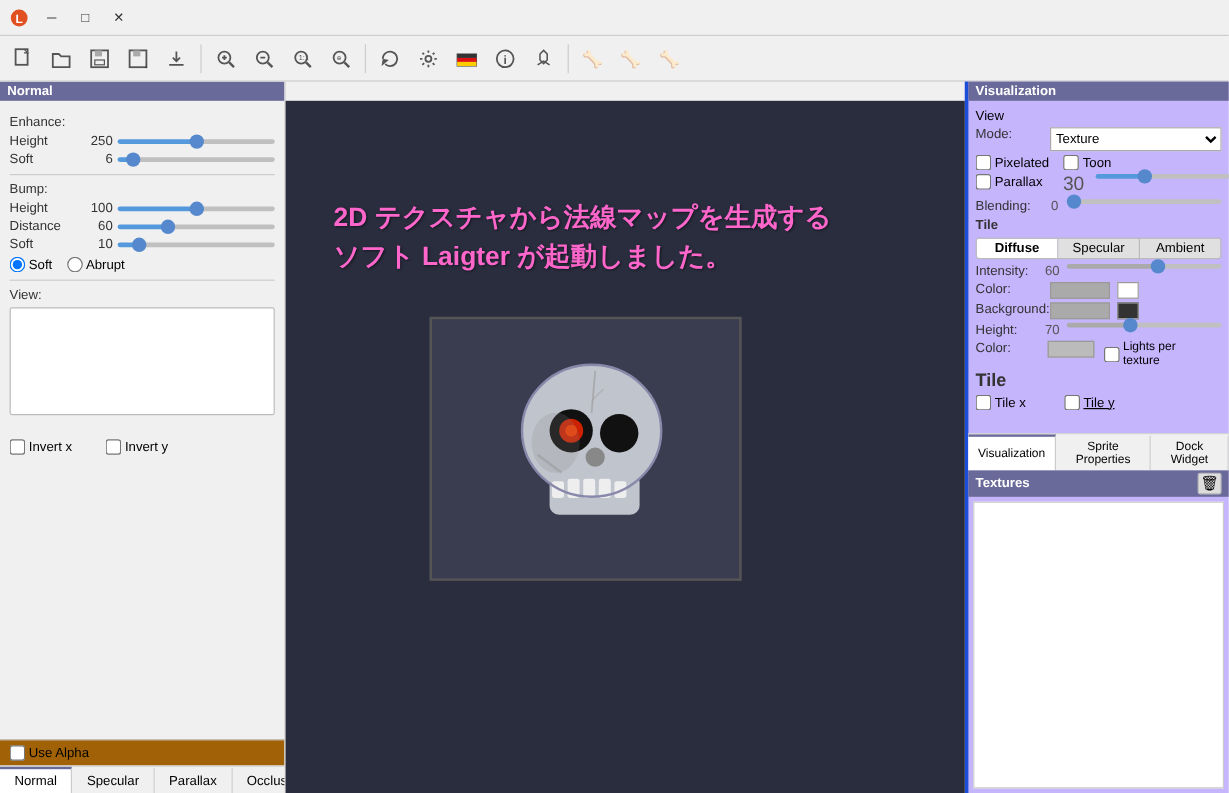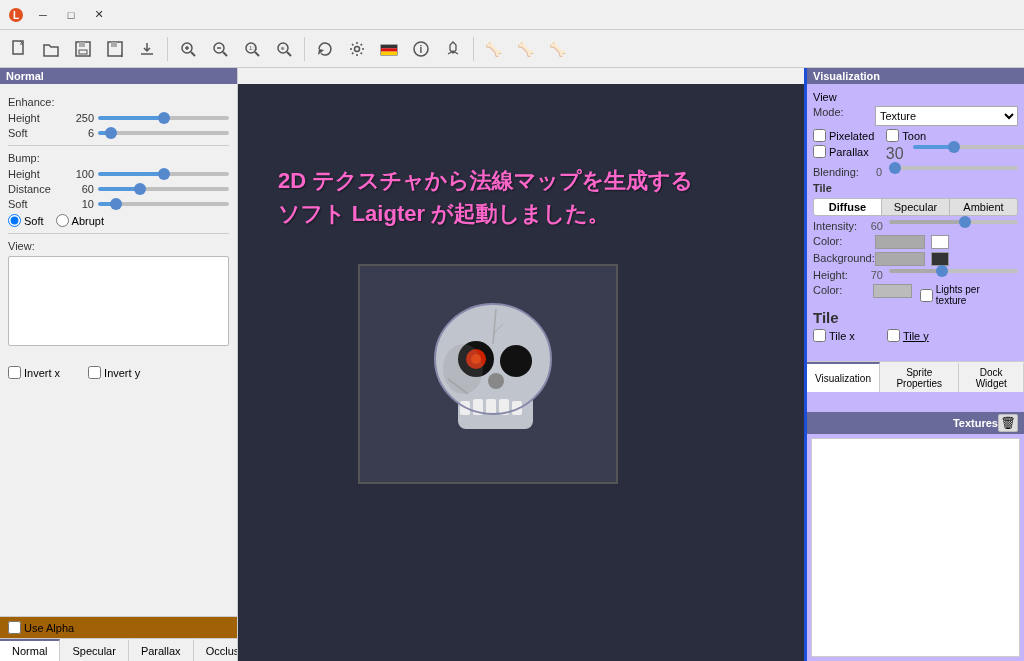--- a/index.html
+++ b/index.html
@@ -304,23 +304,22 @@
       display: flex;
       flex-direction: column;
     }
     .textures-header {
       background: #6a6a9a;
       color: white;
       padding: 2px 6px;
       font-size: 11px;
       font-weight: bold;
       display: flex;
-      justify-content: flex-end;
-      align-items: center;
-      margin-top: 20px;
+      justify-content: space-between;
+      align-items: center;
     }
     .trash-btn {
       background: #ddd;
       border: 1px solid #bbb;
       width: 20px; height: 18px;
       cursor: pointer;
       font-size: 12px;
       display: flex;
       align-items: center;
       justify-content: center;

